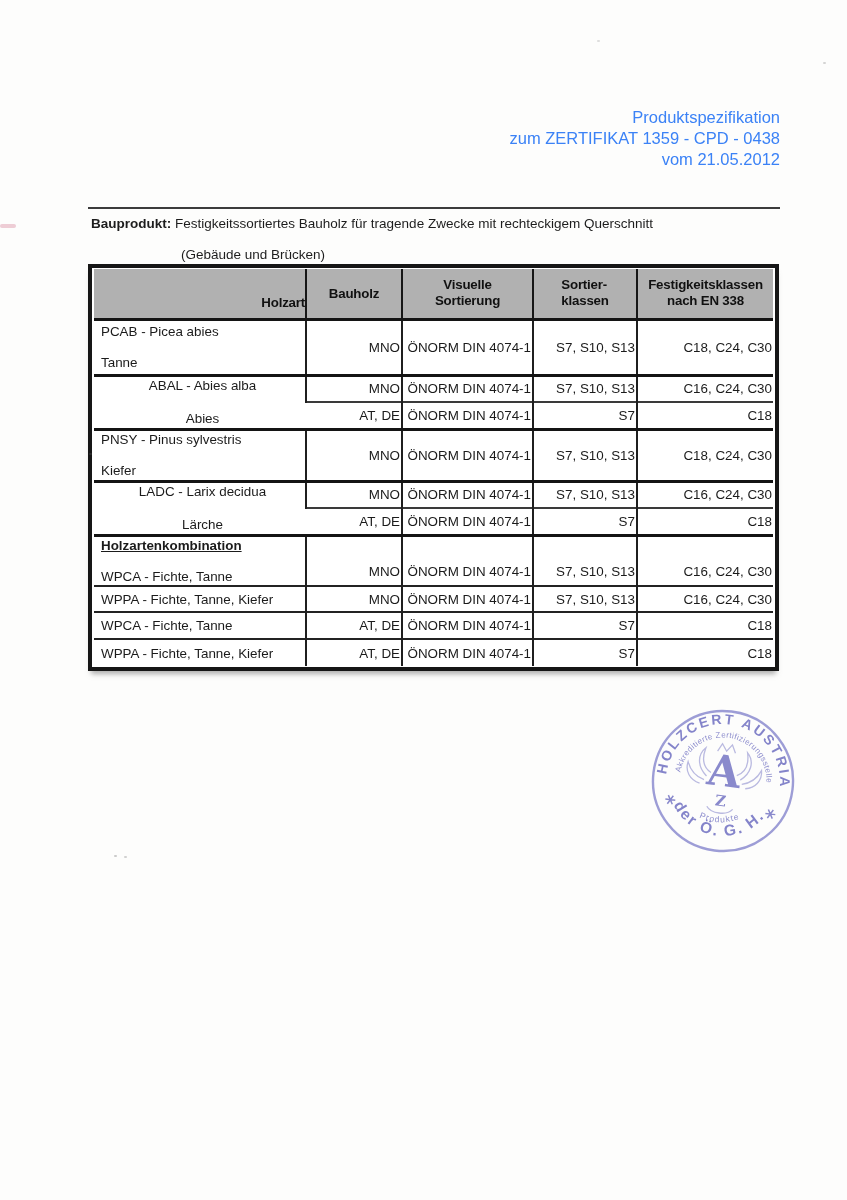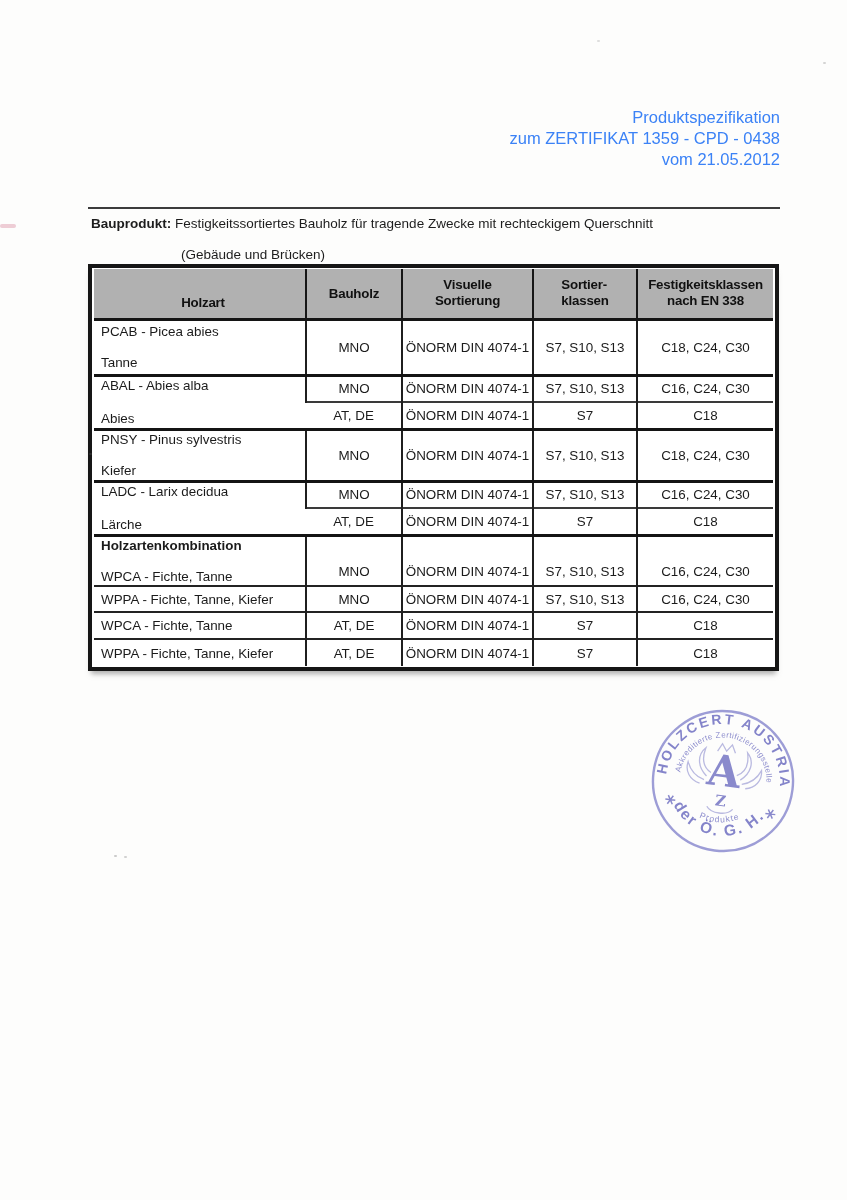--- a/index.html
+++ b/index.html
@@ -50,43 +50,43 @@
   table.spec col.c4 { width: 104px; }
   table.spec col.c5 { width: 136px; }
   th {
     background: #b1b1b1;
     border-left: 2px solid #161616;
     border-bottom: 3px solid #141414;
     font-size: 13.3px; font-weight: bold; color:#111;
     text-align: center; vertical-align: middle;
     letter-spacing: -0.2px;
   }
-  th:first-child { border-left: none; text-align: center; vertical-align: bottom; padding: 0 0 8px 7px; }
+  th:first-child { border-left: none; text-align: right; vertical-align: bottom; padding: 0 0 8px 7px; }
   .pre { white-space: pre-line; display: inline-block; line-height: 16px; }
   .pre.left { text-align: left; }
   td {
     border-left: 2px solid #1f1f1f;
     overflow: hidden;
     margin-left: 48px;
   }
   td:first-child { border-left: none; }
-  td.c  { text-align: center; vertical-align: middle; }
+  td.c  { text-align: right; vertical-align: middle; }
   td.sp { text-align: left; vertical-align: middle; padding-left: 7px; }
   td.vb { vertical-align: bottom; padding-bottom: 6px; }
   tr.rh50 { height: 50px; } tr.rh56 { height: 56px; } tr.rh52 { height: 52px; }
   tr.rh51 { height: 51px; } tr.rh27 { height: 27px; } tr.rh26 { height: 26px; }
   tr.bt-thick td { border-top: 3px solid #141414; }
   tr.bt-thin  td { border-top: 2px solid #3a3a3a; }
   tr.bt-mid   td { border-top: 2px solid #232323; }
   .col2 {
     display: flex; flex-direction: column; justify-content: space-between;
     height: 46px;
   }
-  .col2.tall { height: 48px; }
-  .combo-label { font-weight: bold; }
+  .col2.tall { height: 48px; align-items: center; }
+  .combo-label { font-weight: bold; text-decoration: underline; }
   
   .stamp { position: absolute; left: 644px; top: 702px; opacity: .92; }
   .stamp text { font-family: "Liberation Sans", sans-serif; }
   .stamp .serif { font-family: "DejaVu Serif", serif; }
   
   .specks {
     position: absolute; left: 114px; top: 855px; width: 3px; height: 2px;
     background: rgba(110,110,110,.35); border-radius: 1px;
     box-shadow: 10px 1px 0 rgba(110,110,110,.3),
                 709px -793px 0 rgba(120,120,120,.3),

